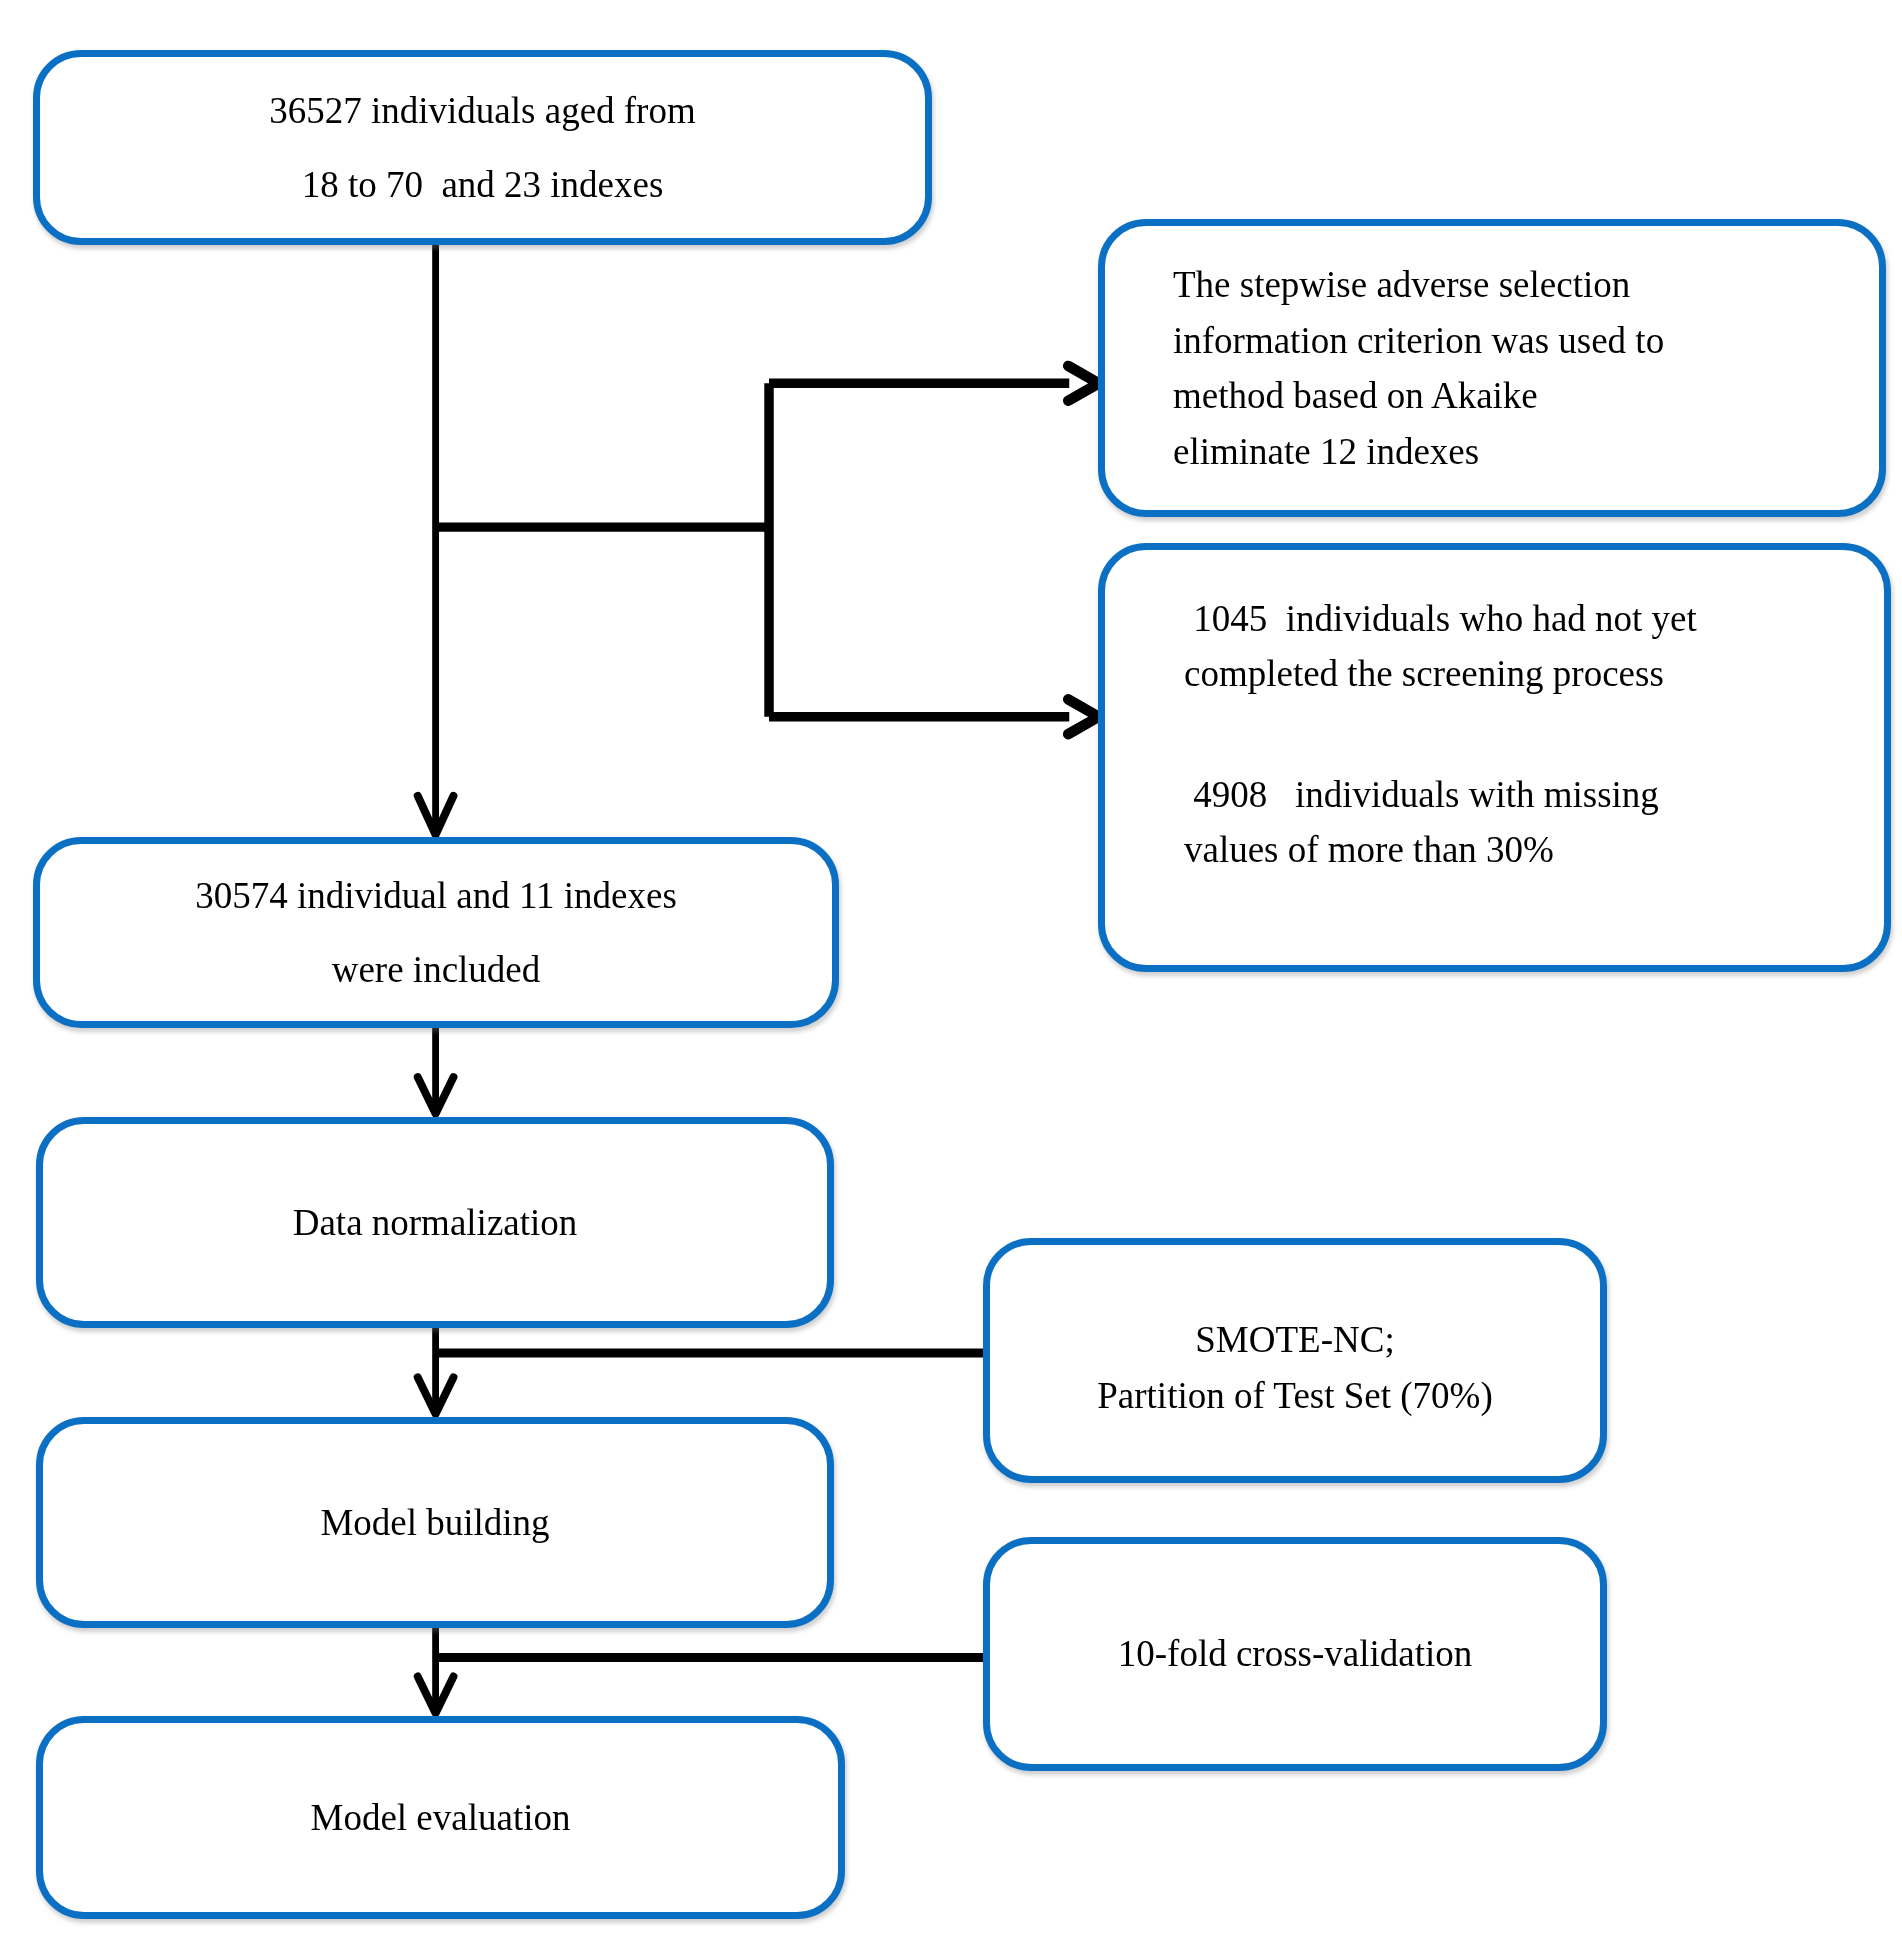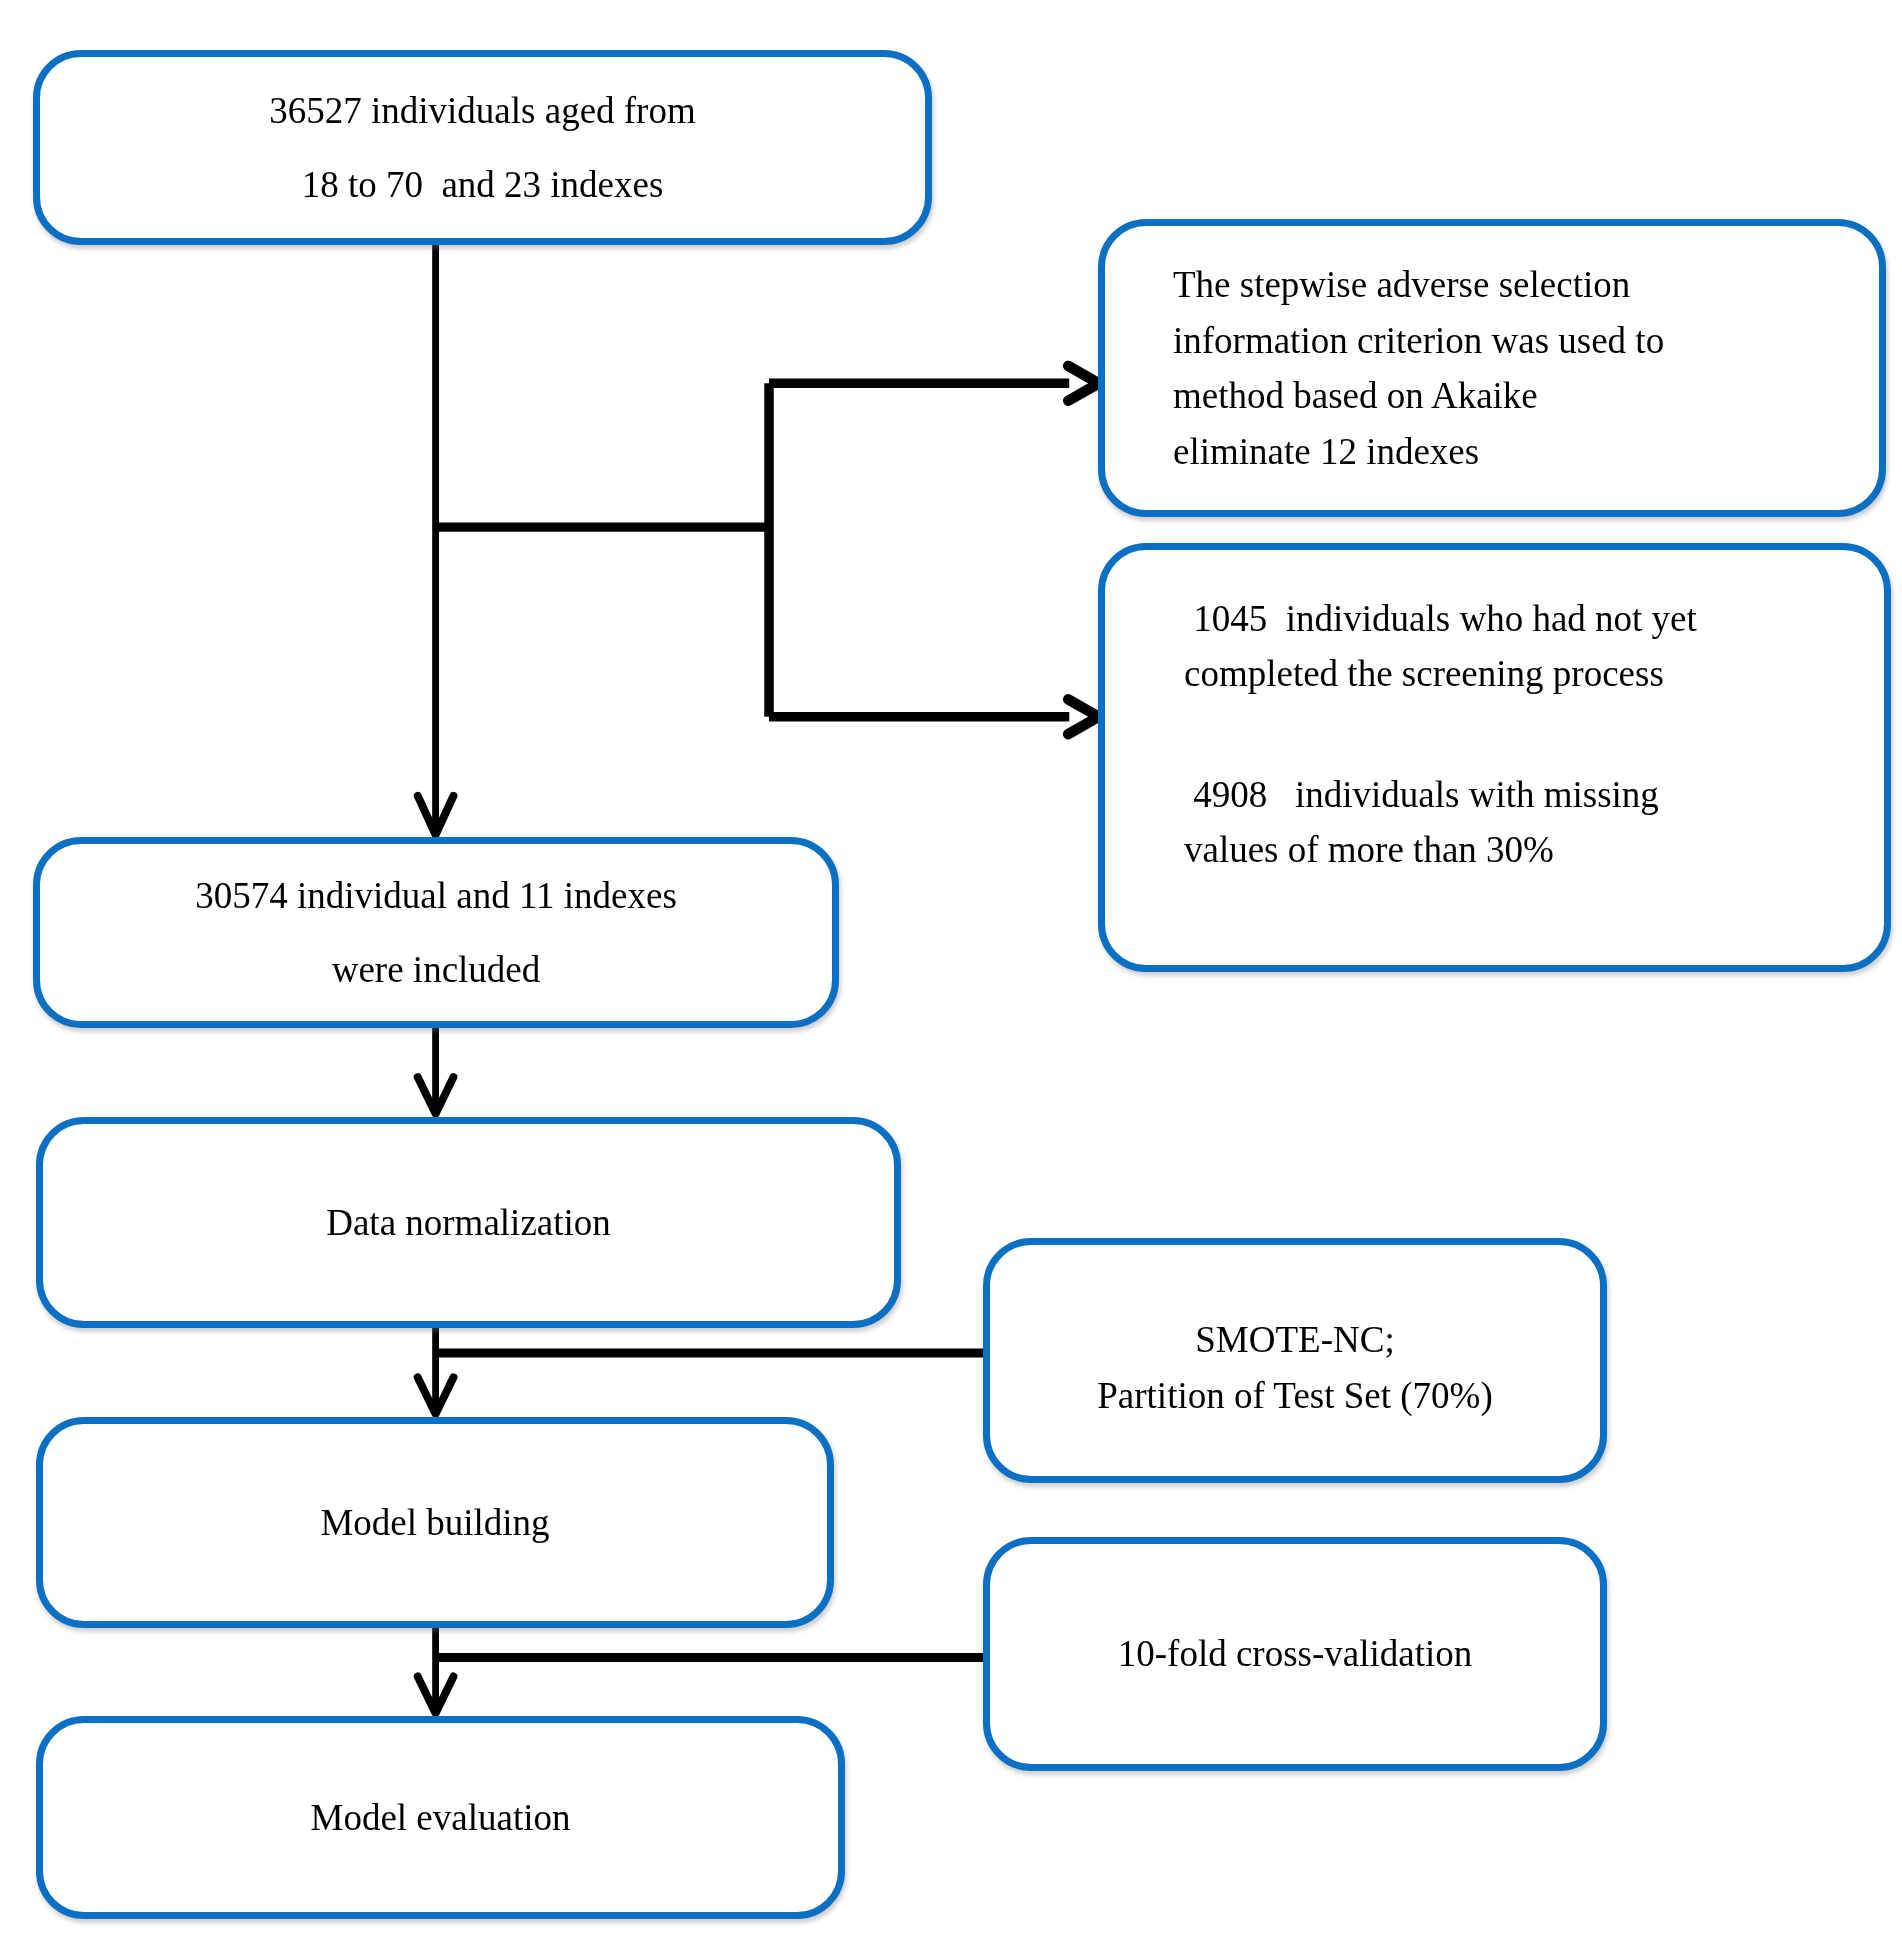--- a/index.html
+++ b/index.html
@@ -37,21 +37,21 @@
   .left-text {
     align-items: flex-start;
     text-align: left;
   }
   
   .node-a { left: 33px;   top: 36px;   width: 899px; height: 195px; margin-top: 14px; }
   .node-b { left: 1098px; top: 219px;  width: 788px; height: 298px; padding-left: 68px; padding-right: 21px; }
   .node-c { left: 1098px; top: 543px; width: 793px; height: 429px; padding-left: 79px; padding-right: 21px; padding-bottom: 47px; gap: 12px; }
   .node-c .para2 { margin-top: 53px; }
   .node-d { left: 33px;   top: 837px; width: 806px; height: 191px; }
-  .node-e { left: 36px;   top: 1117px; width: 865px; height: 211px; }
+  .node-e { left: 36px;   top: 1117px; width: 798px; height: 211px; }
   .node-f { left: 983px; top: 1238px; width: 624px; height: 245px; padding-top: 14px; }
   .node-g { left: 36px;   top: 1417px; width: 798px; height: 211px; }
   .node-h { left: 983px; top: 1537px; width: 624px; height: 234px; }
   .node-i { left: 36px;   top: 1716px; width: 809px; height: 203px; }
 </style>
 </head>
 <body>
 
 <div class="canvas">
 

